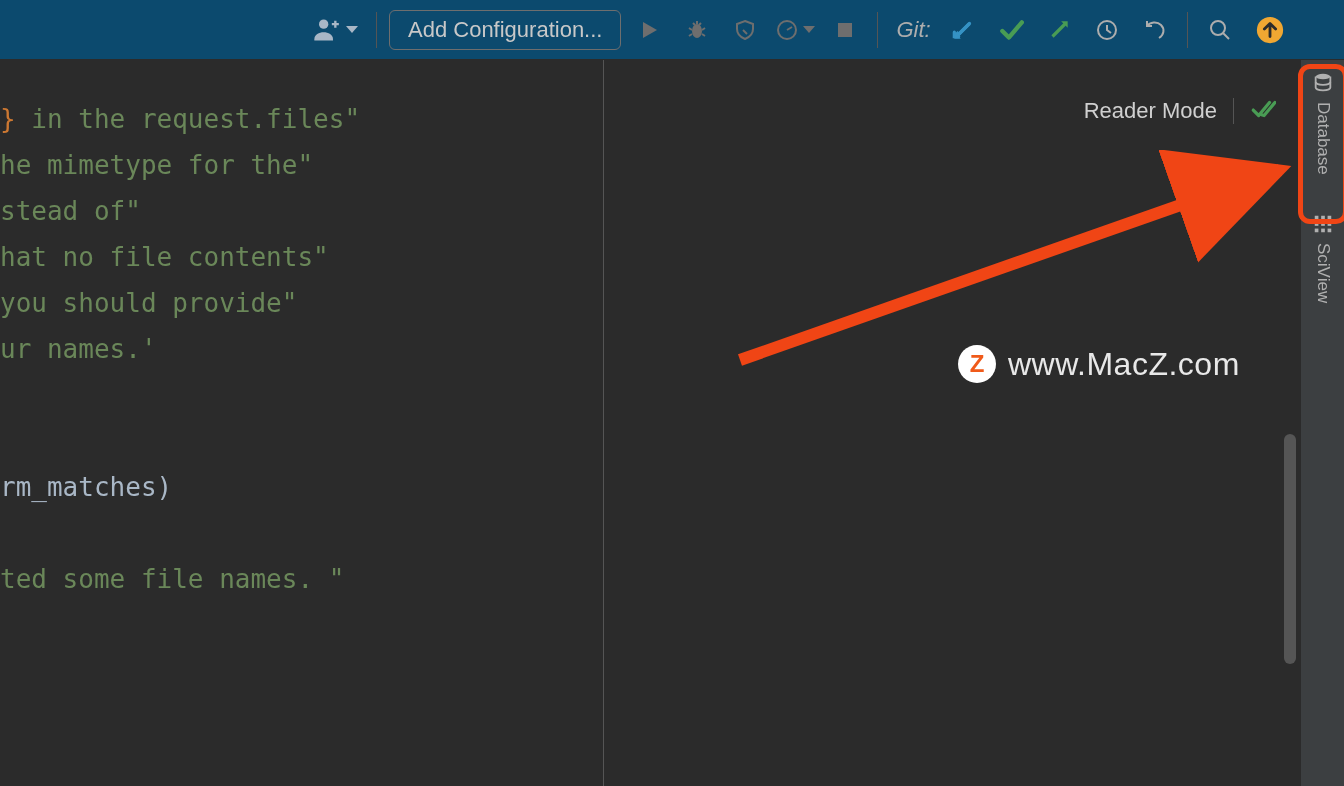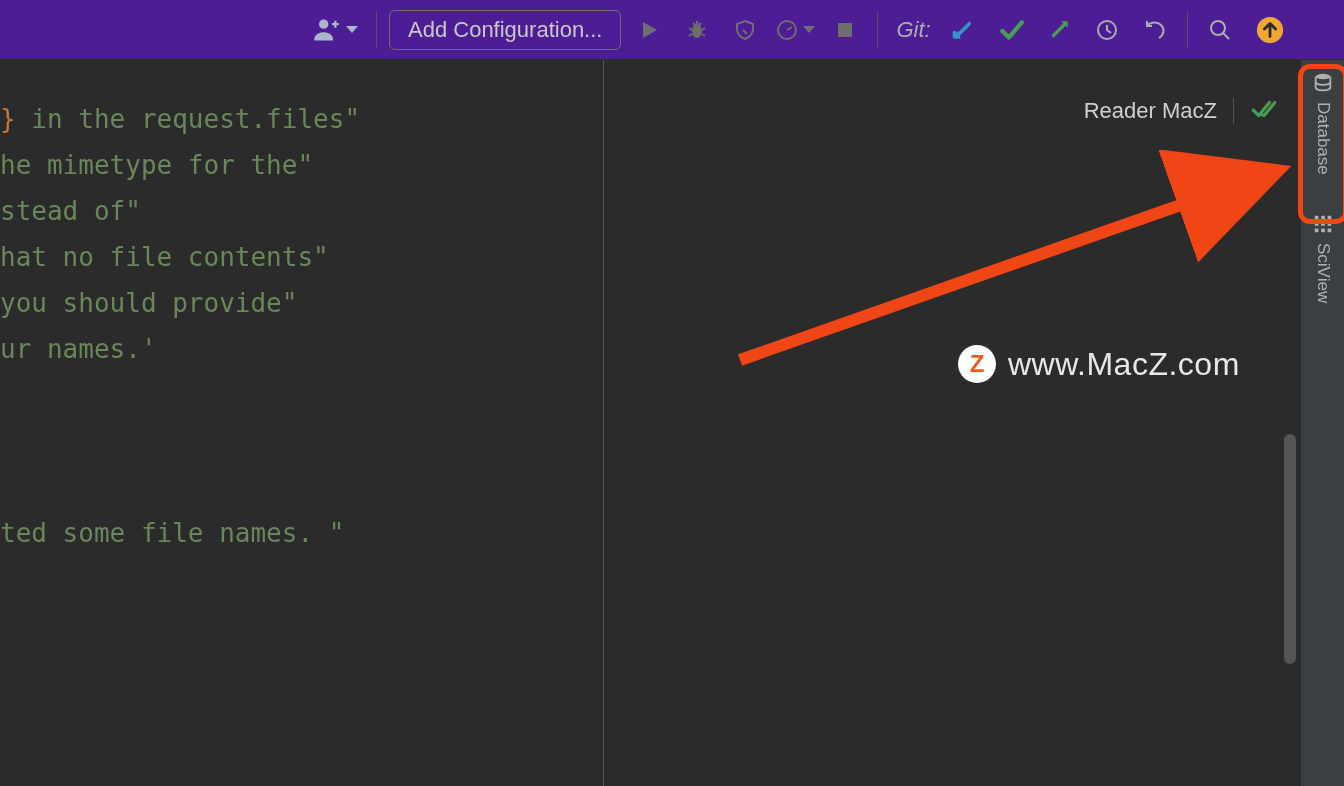--- a/index.html
+++ b/index.html
@@ -9,21 +9,21 @@
     background: #3c3f41;
     font-family: "Segoe UI", Arial, sans-serif;
     color: #bbbbbb;
     overflow: hidden;
     position: relative;
   }
 
   
   .toolbar {
     height: 60px;
-    background: #4c1d95;
+    background: #0c4a6e;
     border-bottom: 1px solid #2b2b2b;
     display: flex;
     align-items: center;
     padding: 0 8px;
     gap: 8px;
   }
   .toolbar-left-spacer { width: 290px; }
   .user-icon {
     display: flex;
     align-items: center;
@@ -319,29 +319,30 @@
 <div class="main">
   <div class="editor-left">
     <div><span class="brace">}</span><span class="string"> in the request.files"</span></div>
     <div><span class="string">he mimetype for the"</span></div>
     <div><span class="string">stead of"</span></div>
     <div><span class="string">hat no file contents"</span></div>
     <div><span class="string"> you should provide"</span></div>
     <div><span class="string">ur names.'</span></div>
     <div><span class="string"></span>&nbsp;</div>
     <div><span class="string"></span>&nbsp;</div>
+    <div><span class="plain">rm_matches)</span></div>
     <div><span class="string"></span>&nbsp;</div>
     <div><span class="string">ted some file names. "</span></div>
   </div>
 
   <div class="vert-divider"></div>
 
   <div class="editor-right">
     <div class="reader-row">
-      <span class="reader-label">Reader MacZ</span>
+      <span class="reader-label">Reader Mode</span>
       <span class="reader-sep"></span>
       <span class="reader-check">
         <svg viewBox="0 0 24 24">
           <path d="M3 13l5 5L18 6" fill="none" stroke="#499c54" stroke-width="3" stroke-linecap="round" stroke-linejoin="round"></path>
           <path d="M10 17l3 1L23 6" fill="none" stroke="#499c54" stroke-width="3" stroke-linecap="round" stroke-linejoin="round"></path>
         </svg>
       </span>
     </div>
   </div>
 </div>

